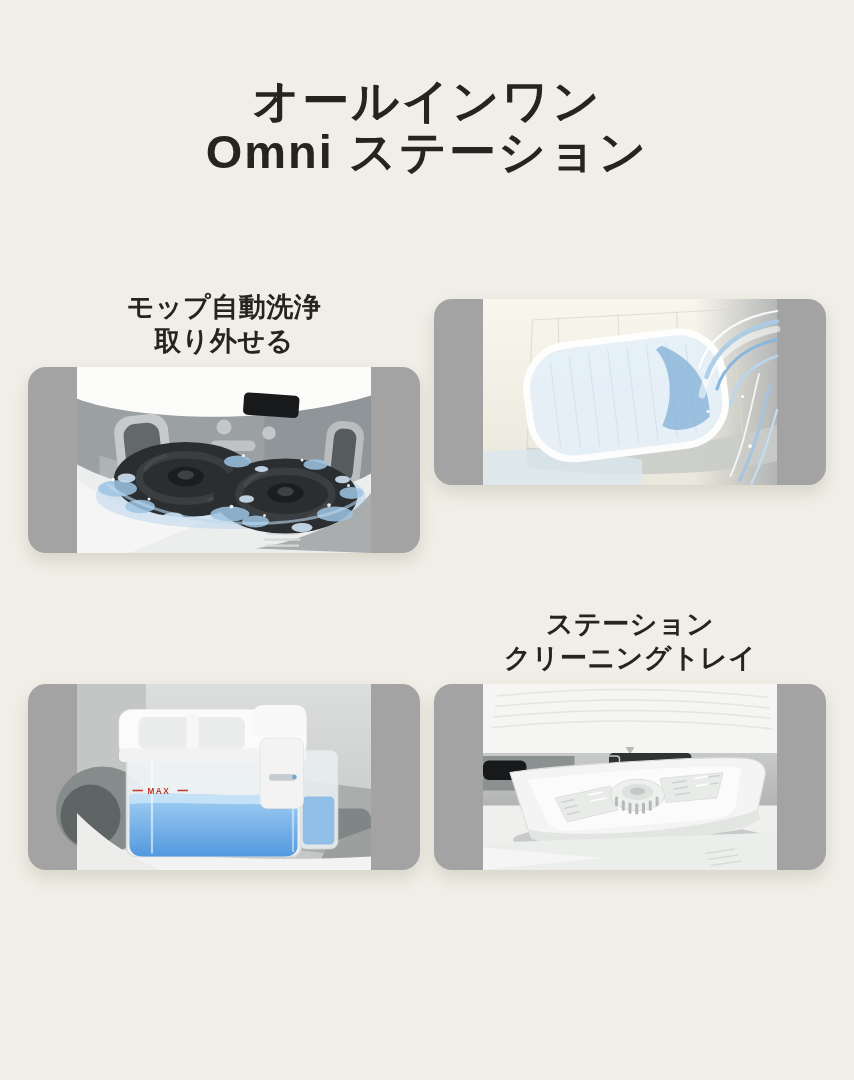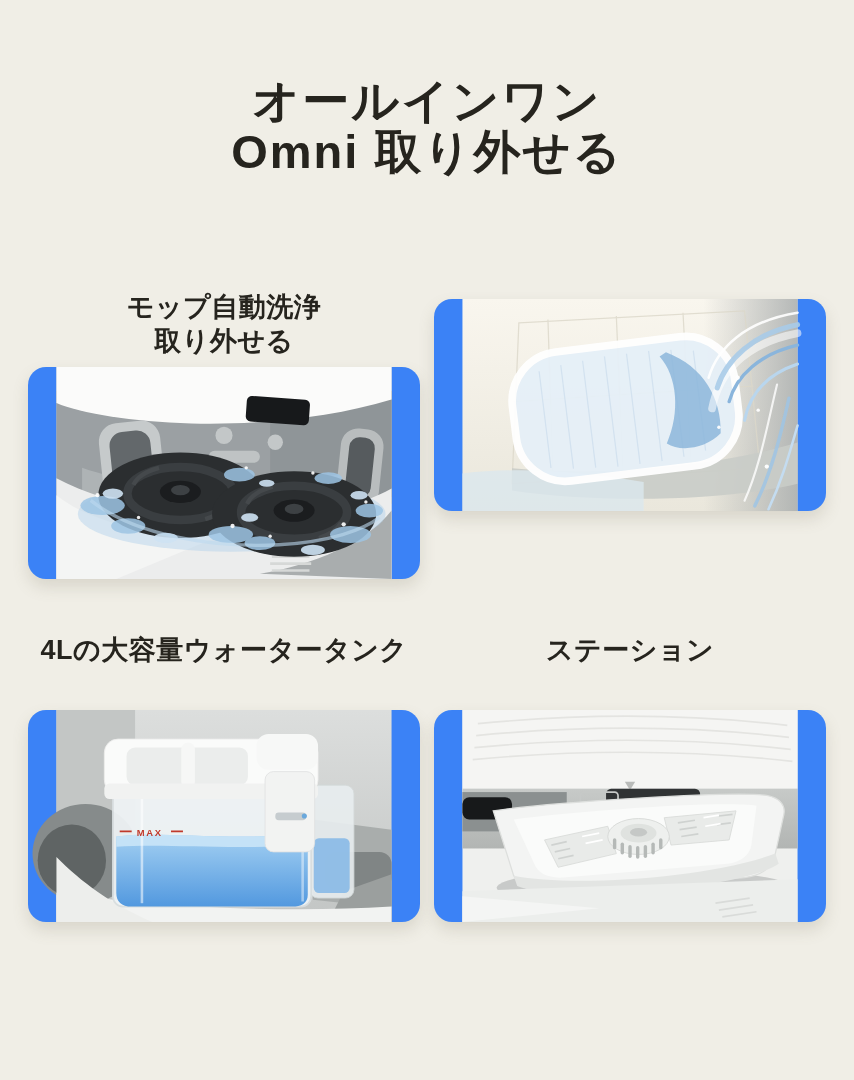--- a/index.html
+++ b/index.html
@@ -32,36 +32,36 @@
   .caption {
     text-align: center;
     font-size: 27px;
     font-weight: 700;
     line-height: 34px;
     letter-spacing: 0.5px;
     min-height: 68px;
   }
   .photo {
     margin-top: 9px;
-    width: 392px; height: 212px;
+    width: 392px; height: 186px;
     border-radius: 18px;
     overflow: hidden;
     box-shadow: 0 8px 16px rgba(110,104,82,0.18);
-    background: #3b82f6;
+    background: #a3a3a3;
   }
   .photo svg { display:block; width:100%; height:100%; }
 </style>
 </head>
 <body>
 
 <div class="page">
 
   <h1 class="title">
     <span>オールインワン</span><br>
-    <span>Omni 取り外せる</span>
+    <span>Omni ステーション</span>
   </h1>
 
   <div class="grid">
 
     <section class="feature">
       <div class="caption">
         <div>モップ自動洗浄</div>
         <div>取り外せる</div>
       </div>
       <div class="photo">
@@ -207,21 +207,20 @@
               <circle cx="346" cy="130" r="2"></circle>
               <circle cx="356" cy="196" r="2.5"></circle>
               <circle cx="300" cy="150" r="2"></circle>
           </g>
         </svg>
       </div>
     </section>
 
     <section class="feature">
       <div class="caption">
-        <div>4Lの大容量ウォータータンク</div>
       </div>
       <div class="photo">
         <svg viewBox="0 0 392 248" role="img" aria-label="4l-water-tank-photo">
           <defs>
             <linearGradient id="p3bg" x1="0" y1="0" x2="0" y2="1">
               <stop offset="0" stop-color="#dcdedd"></stop>
                 <stop offset="1" stop-color="#c2c5c4"></stop>
             </linearGradient>
             <linearGradient id="waterGrad" x1="0" y1="0" x2="0" y2="1">
               <stop offset="0" stop-color="#9fcef2"></stop>
@@ -266,20 +265,21 @@
             <text x="94" y="147" font-size="11" font-weight="bold" letter-spacing="2" fill="#C0392B">MAX</text>
             <path d="M134,142 h14" stroke="#c0392b" stroke-width="2"></path>
           </g>
         </svg>
       </div>
     </section>
 
     <section class="feature">
       <div class="caption">
         <div>ステーション</div>
+        <div>クリーニングトレイ</div>
       </div>
       <div class="photo">
         <svg viewBox="0 0 392 248" role="img" aria-label="removable-cleaning-tray-photo">
           <defs>
             <linearGradient id="p4band" x1="0" y1="0" x2="0" y2="1">
               <stop offset="0" stop-color="#c7cac8"></stop>
                 <stop offset="1" stop-color="#b2b5b3"></stop>
             </linearGradient>
           </defs>
           <rect width="392" height="248" fill="#eff0ee"></rect>

